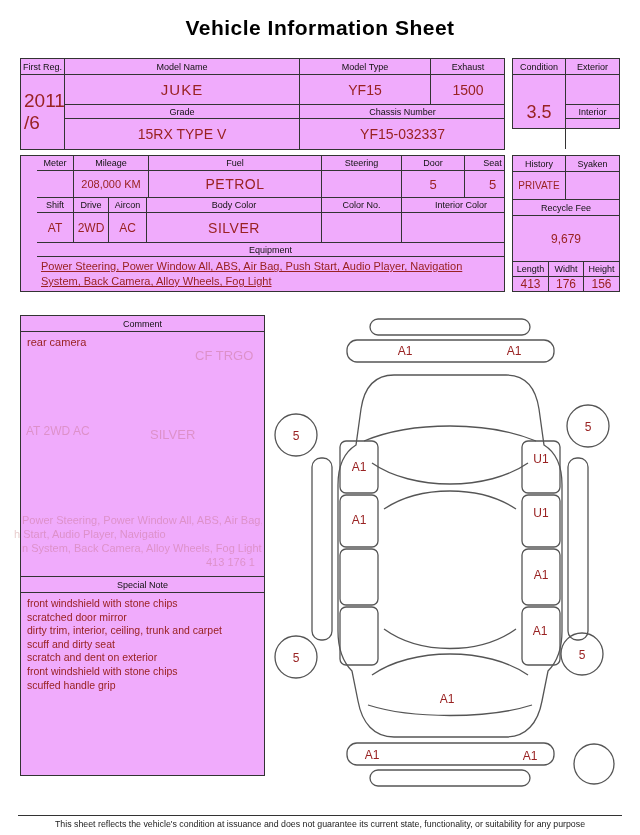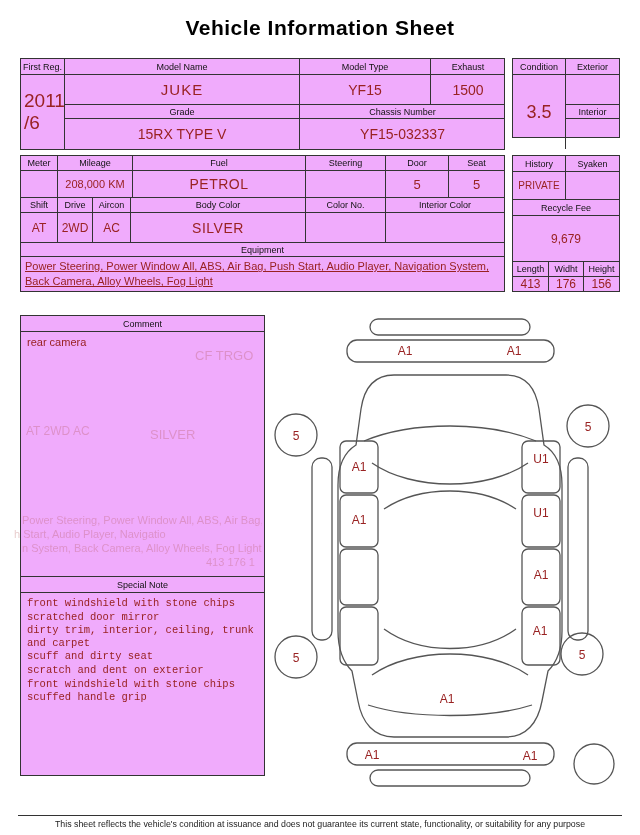--- a/index.html
+++ b/index.html
@@ -21,40 +21,40 @@
   .lbl{font-size:9px;color:#111;white-space:nowrap;}
   .val{color:var(--red);}
   .br{border-right:1px solid var(--bd);}
   .bb{border-bottom:1px solid var(--bd);}
   .row{display:grid;}
   .row.bb{border-bottom:1px solid var(--bd);}
 
   
   .t1{left:20px;top:58px;width:485px;height:92px;display:grid;
       grid-template-columns:44px 235px 131px 74px;grid-template-rows:16px 30px 14px 30px;}
-  .t2{left:512px;top:58px;width:108px;height:80px;display:grid;
+  .t2{left:512px;top:58px;width:108px;height:71px;display:grid;
       grid-template-columns:53px 53px;grid-template-rows:16px 30px 14px 30px;}
 
   
-  .t3{left:20px;top:155px;width:485px;height:137px;display:flex;flex-direction:column;}
+  .t3{left:20px;top:155px;width:485px;height:137px;display:flex;flex-direction:column;padding-left:16px;}
   .t4{left:512px;top:155px;width:108px;height:137px;display:flex;flex-direction:column;}
 
   .firstreg{flex-direction:column;align-items:flex-start;justify-content:center;
             padding-left:3px;font-size:19px;line-height:1.15;}
   .big35{font-size:18px;}
   .eqtext{display:block;text-align:left;padding:2px 4px;font-size:11px;line-height:1.35;color:var(--red);text-decoration:underline;}
 
   
   .cbox{left:20px;top:315px;width:245px;height:461px;display:flex;flex-direction:column;justify-content:space-between;}
   .box-hd{height:15px;border-bottom:1px solid var(--bd);display:flex;align-items:center;
           justify-content:center;font-size:9px;flex:0 0 auto;}
   .hd2{border-top:1px solid var(--bd);}
   .comment-body{height:236px;flex:0 0 auto;padding:4px 6px;font-size:11px;color:var(--red);text-align:left;}
   .note-body{flex:1;padding:4px 6px 0 6px;font-size:10.5px;line-height:1.2;color:var(--red);text-align:left;}
-  .note-line{margin:0 0 1px 0;font-family:Liberation Mono, monospace;}
+  .note-line{margin:0 0 1px 0;}
 
   
   .ghost{position:absolute;color:#b25555;opacity:.3;white-space:nowrap;overflow:hidden;pointer-events:none;}
 
   
   .diagram{position:absolute;left:272px;top:313px;width:350px;height:480px;}
   .diagram text{font-family:"Liberation Sans",sans-serif;font-size:12px;fill:var(--red);}
 
   .footer{
     position:absolute;left:18px;top:815px;width:604px;border-top:1px solid var(--bd);

